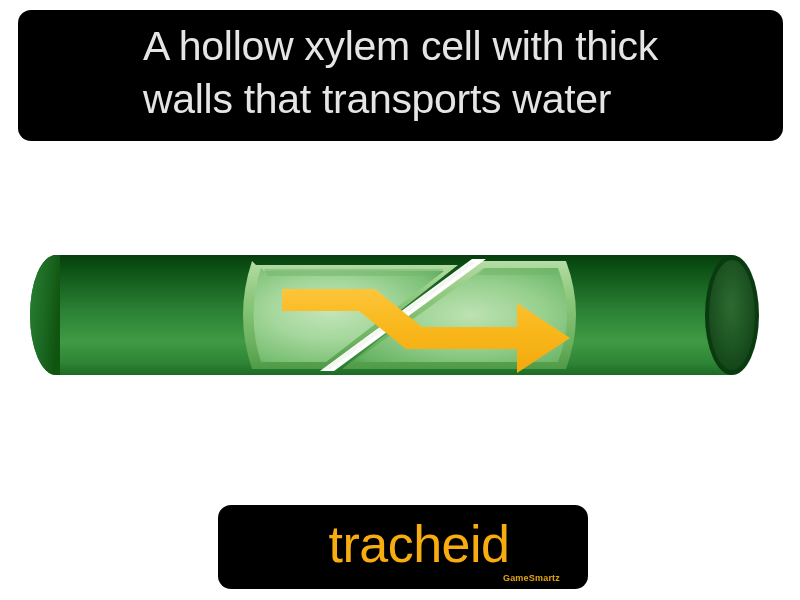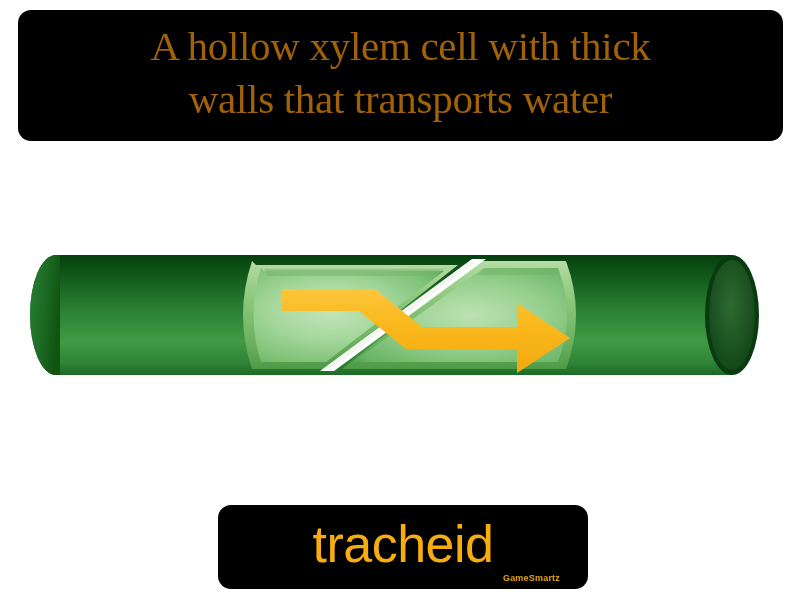--- a/index.html
+++ b/index.html
@@ -25,26 +25,25 @@
     height: 131px;
     background: #000000;
     border-radius: 13px;
     display: flex;
     align-items: center;
     justify-content: center;
     box-sizing: border-box;
     padding: 2px 16px 8px 16px;
   }
   #definition-text {
-    color: #a16207;
-    font-family: Liberation Serif, serif;
+    color: #e5e5e5;
+    font-family: Liberation Sans, sans-serif;
     font-size: 41px;
     line-height: 1.28;
     font-weight: 400;
-    text-align: center;
     letter-spacing: -0.3px;
     white-space: pre-line;
   }
 
   
   #illustration {
     position: absolute;
     left: 0;
     top: 150px;
     width: 800px;
@@ -64,21 +63,21 @@
     left: 218px;
     top: 505px;
     width: 370px;
     height: 84px;
     background: #000000;
     border-radius: 13px;
     box-sizing: border-box;
   }
   #term-text {
     position: absolute;
-    left: 0;
+    left: 16px;
     top: 0;
     width: 100%;
     height: 100%;
     display: flex;
     align-items: center;
     justify-content: center;
     color: #f7ac10;
     font-family: "Liberation Sans", sans-serif;
     font-size: 52px;
     font-weight: 400;

